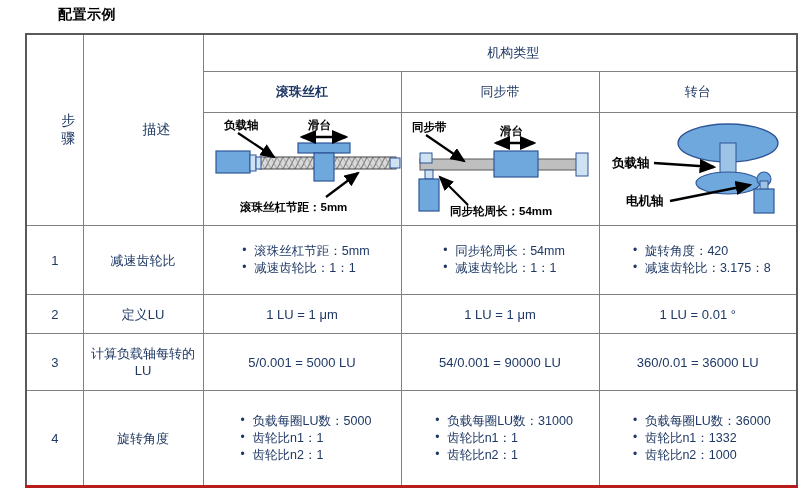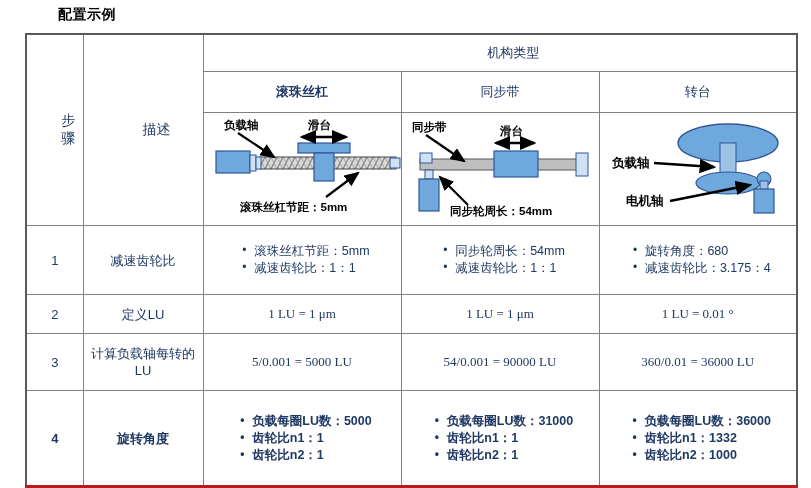--- a/index.html
+++ b/index.html
@@ -37,21 +37,21 @@
     border: 1px solid #808080;
     vertical-align: middle;
     text-align: center;
     font-size: 13px;
     color: #1f3864;
     padding: 2px 4px;
   }
   table.config-table .outer-top { border-top: 2px solid #595959; padding-left: 31px; }
   table.config-table .outer-left { border-left: 2px solid #595959; }
   table.config-table .outer-right { border-right: 2px solid #595959; }
-  table.config-table .outer-bottom { border-bottom: 4px solid #b91c1c; font-weight: bold; }
+  table.config-table .outer-bottom { border-bottom: 4px solid #b91c1c; }
 
   .col-step { width: 57px; }
   .col-desc { width: 120px; }
   .col-mech { width: 198px; }
 
   .hdr-merge { font-size: 14px; }
   .hdr-sub { font-size: 14px; }
   .lbl-step, .lbl-desc { font-size: 14px; }
   .bullet-list {
     margin: 0;
@@ -77,21 +77,21 @@
     color: #1f3864;
   }
   .diagram-cell { height: 108px; padding: 0; }
   .diagram-wrap {
     position: relative;
     width: 100%;
     height: 108px;
   }
   .diagram-wrap svg { display: block; }
   .row-num { font-size: 14px; }
-  .formula { font-size: 13px; white-space: nowrap; font-family: Liberation Serif, serif; }
+  .formula { font-size: 13px; white-space: nowrap; }
   .multi-line { line-height: 17px; font-size: 13px; }
 </style>
 </head>
 <body>
 
 <div class="page-title">配置示例</div>
 
 <table class="config-table">
   <colgroup>
     <col class="col-step">
@@ -245,22 +245,22 @@
         </ul>
       </td>
       <td>
         <ul class="bullet-list">
           <li>同步轮周长：54mm</li>
           <li>减速齿轮比：1：1</li>
         </ul>
       </td>
       <td class="outer-right">
         <ul class="bullet-list">
-          <li>旋转角度：680</li>
-          <li>减速齿轮比：3.175：4</li>
+          <li>旋转角度：420</li>
+          <li>减速齿轮比：3.175：8</li>
         </ul>
       </td>
     </tr>
 
     <tr>
       <td class="outer-left row-num" style="height:34px;">2</td>
       <td class="multi-line">定义LU</td>
       <td class="formula">1 LU = 1 μm</td>
       <td class="formula">1 LU = 1 μm</td>
       <td class="formula outer-right">1 LU = 0.01 °</td>

